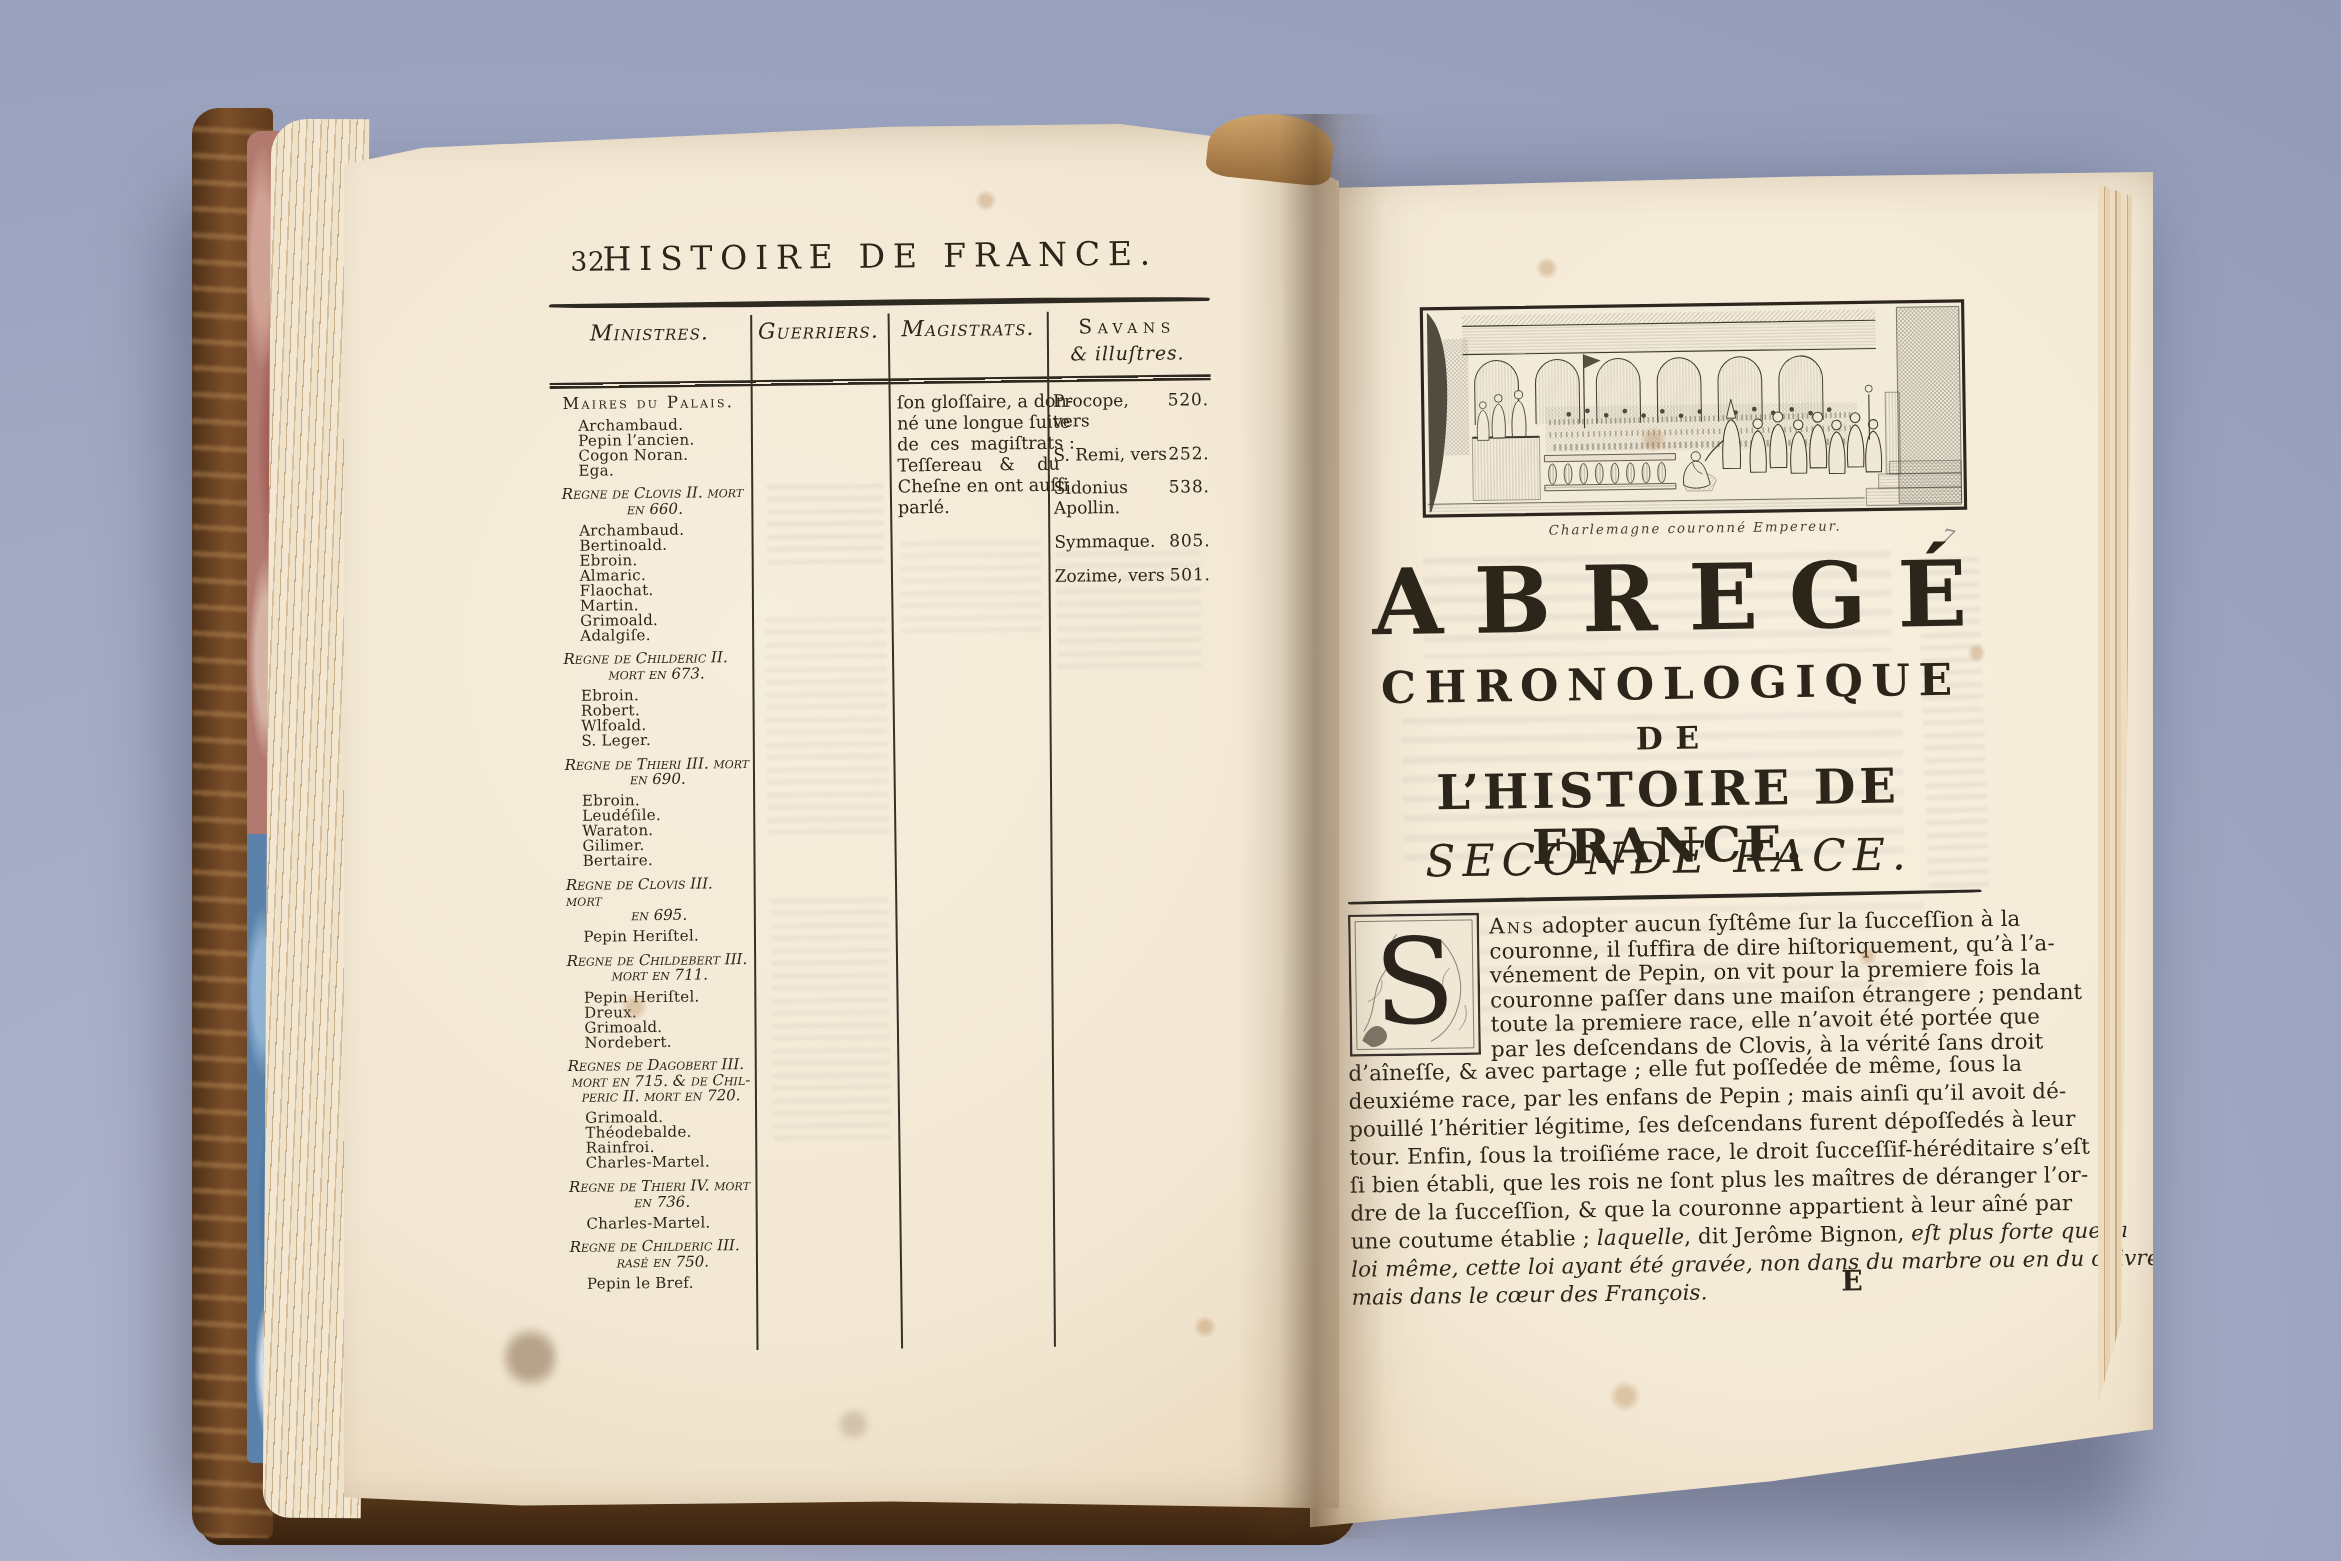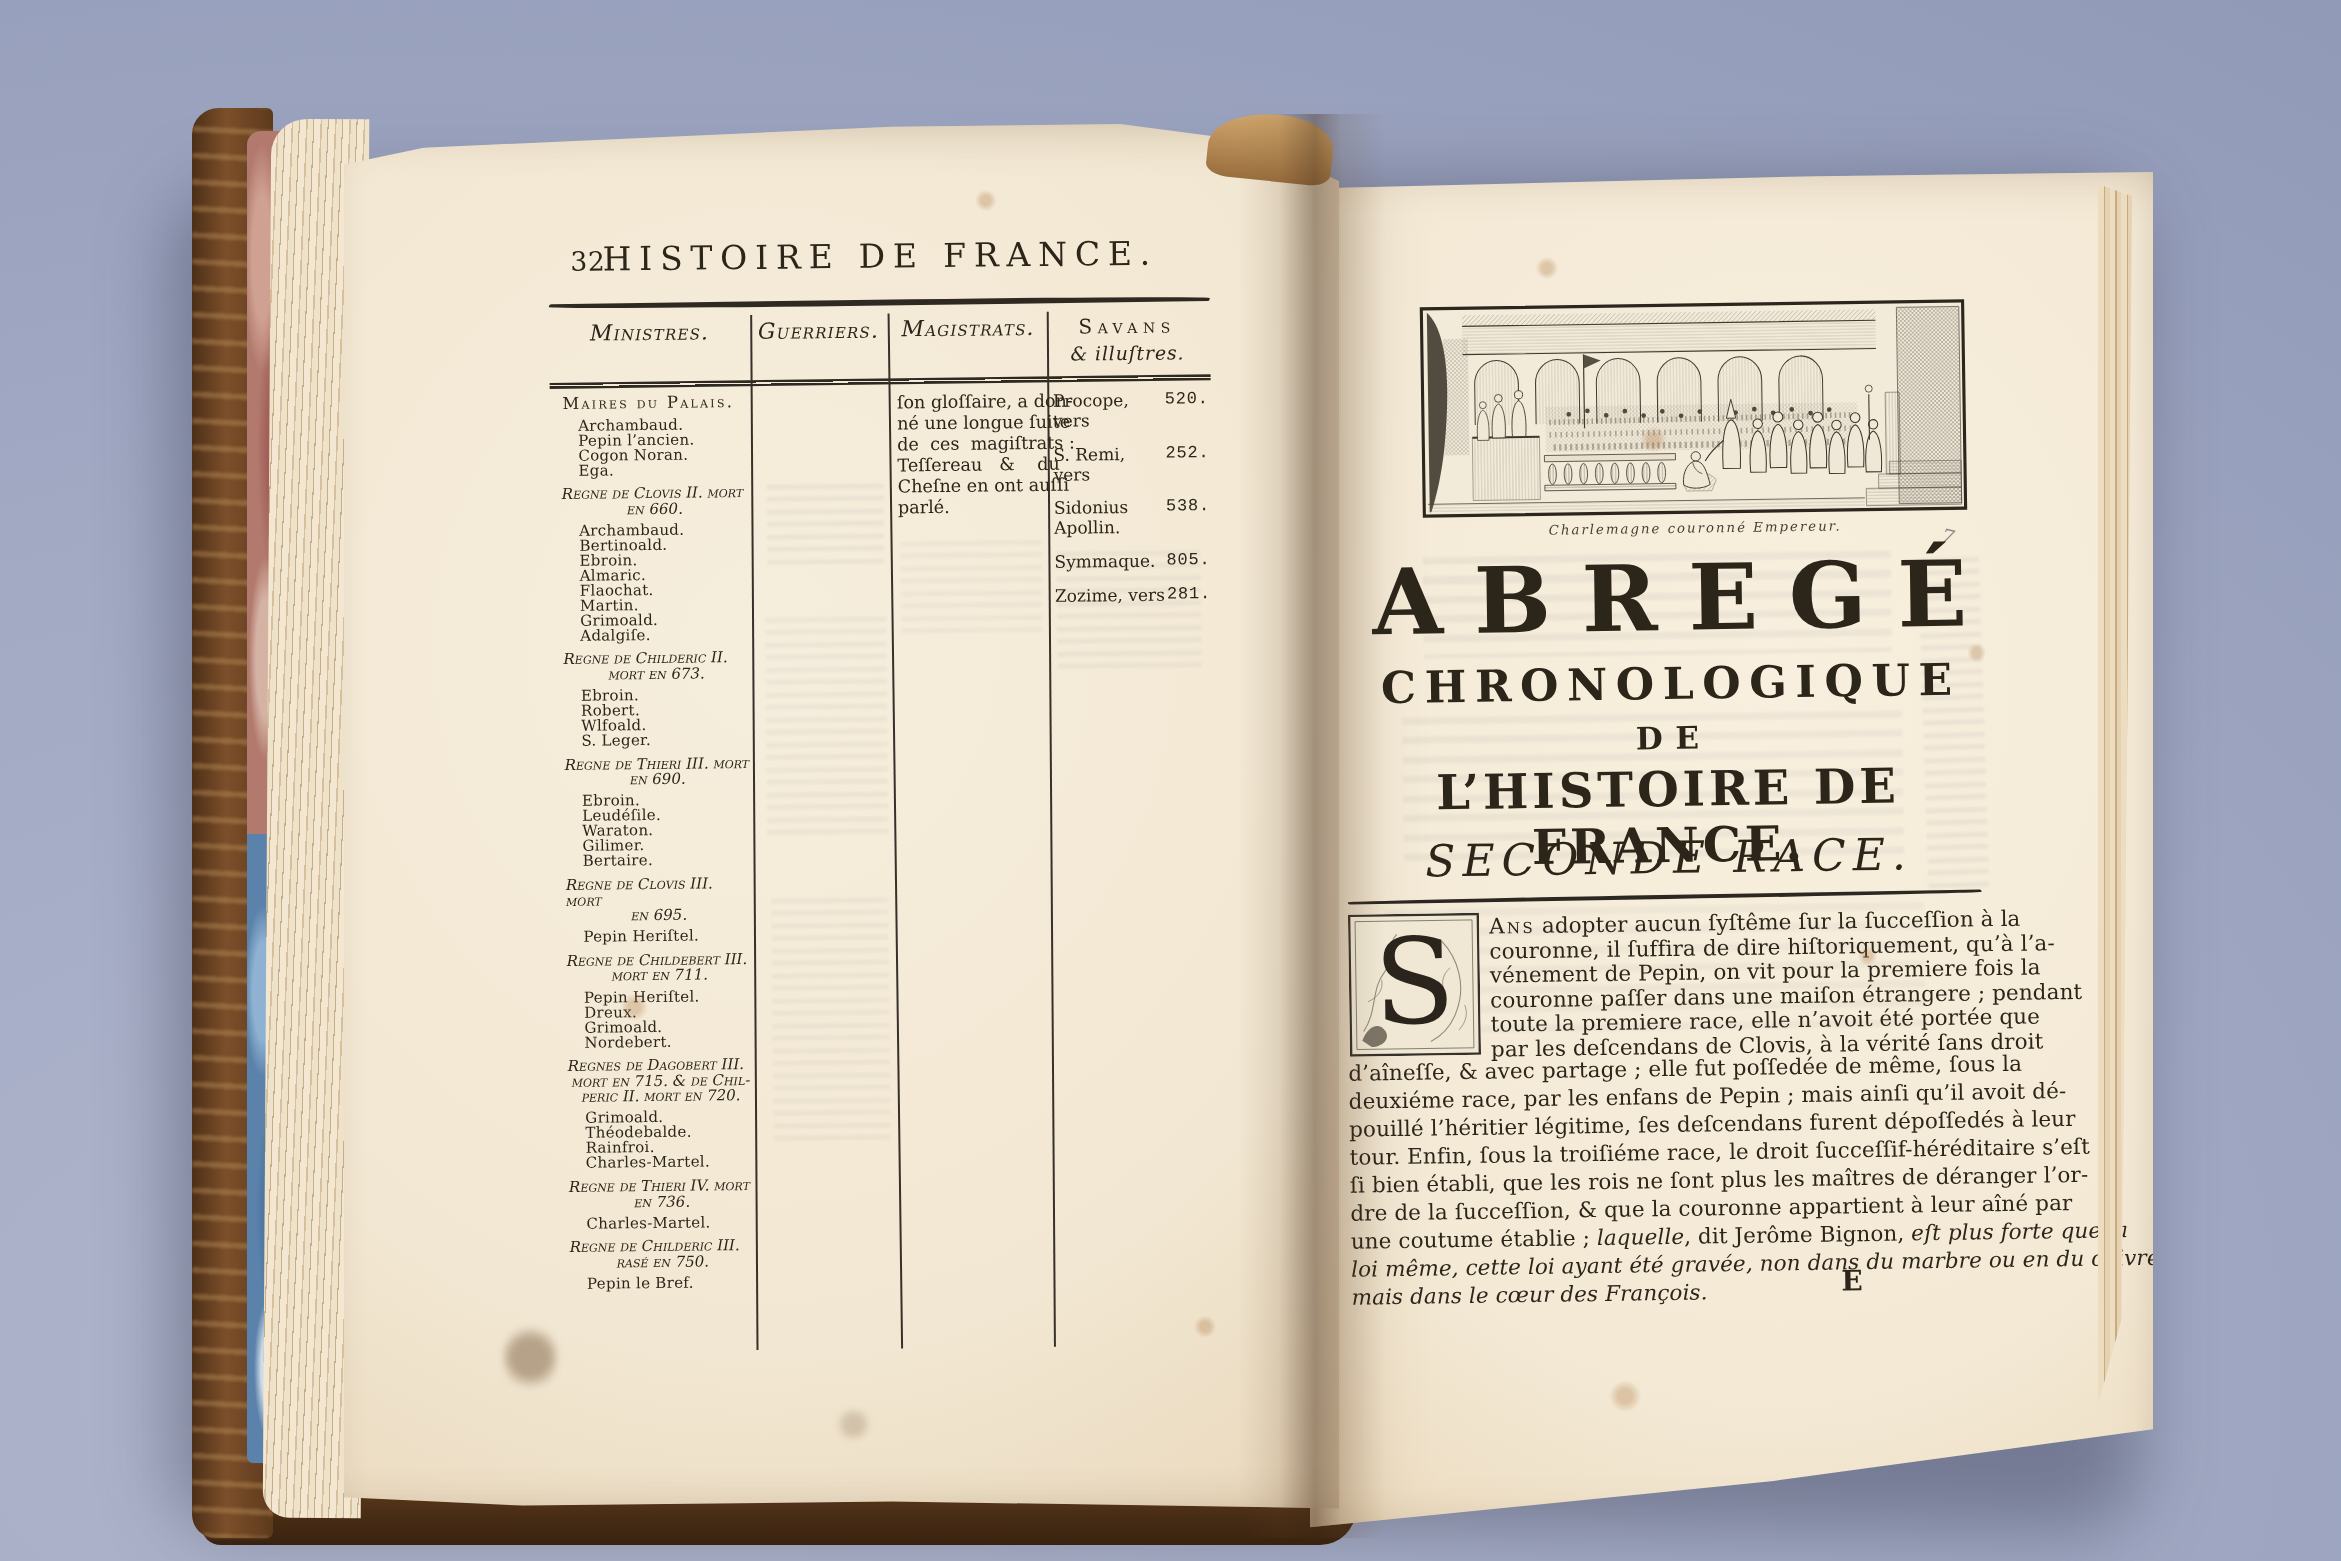--- a/index.html
+++ b/index.html
@@ -71,21 +71,21 @@
   .vrule{width:2.3px;background:#37312a;}
   .th{font-variant:small-caps;font-style:italic;font-size:22px;text-align:center;letter-spacing:1.2px;}
   .th-sav{font-size:20px;text-align:center;letter-spacing:5.5px;font-style:normal;font-variant:small-caps;}
   .th-sav2{font-size:19px;text-align:center;font-style:italic;letter-spacing:0.8px;font-variant:normal;}
   .m-item{font-size:15px;line-height:15px;margin-left:17px;letter-spacing:0.3px;}
   .m-section{font-variant:small-caps;font-size:16.4px;line-height:18px;letter-spacing:2.3px;margin:0 0 5.5px 1.6px;}
   .regne{font-style:italic;font-variant:small-caps;font-size:15px;line-height:15.6px;margin:8.6px 0 5.5px 0;}
   .regne-cont{text-align:center;}
   .mag-line{font-size:17.6px;line-height:21px;white-space:pre;}
   .sav-row{display:flex;justify-content:space-between;font-size:17px;margin-bottom:13.7px;}
-  .sav-year{letter-spacing:0.8px;font-family:Liberation Mono, monospace;}
+  .sav-year{letter-spacing:0.8px;}
 
   
   .caption{font-style:italic;font-size:13.3px;letter-spacing:2px;text-align:center;color:#453f33;}
   .t1{font-size:91px;letter-spacing:31px;text-indent:31px;text-align:center;font-weight:600;}
   .t2{font-size:44px;letter-spacing:8.6px;text-indent:8.6px;text-align:center;font-weight:600;}
   .t3{font-size:31px;letter-spacing:12.5px;text-indent:12.5px;text-align:center;font-weight:600;}
   .t4{font-size:48px;letter-spacing:3.9px;text-align:center;font-weight:600;}
   .t5{font-size:44px;letter-spacing:7px;text-align:center;font-style:italic;font-weight:500;}
   .hrule{background:#2c2721;border-radius:50% 2.3px 50% 2.3px;}
   .p-line{font-size:21.5px;line-height:24.6px;letter-spacing:0.1px;white-space:nowrap;}
@@ -374,21 +374,21 @@
           <div class="sav-row">
             <span class="sav-name">Sidonius Apollin.</span>
             <span class="sav-year">538.</span>
           </div>
           <div class="sav-row">
             <span class="sav-name">Symmaque.</span>
             <span class="sav-year">805.</span>
           </div>
           <div class="sav-row">
             <span class="sav-name">Zozime, vers</span>
-            <span class="sav-year">281.</span>
+            <span class="sav-year">501.</span>
           </div>
         </div>
 
       <div class="fox" style="left:636px;top:74px;width:22px;height:22px;"></div>
       <div class="fox" style="left:273px;top:874px;width:28px;height:28px;"></div>
       <div class="fox" style="left:843px;top:1202px;width:23.4px;height:23.4px;"></div>
       <div class="smudge" style="left:152px;top:1202px;width:55px;height:70px;"></div>
       <div class="smudge" style="left:484px;top:1292px;width:36px;height:31px;opacity:.5;"></div>
     </div>
   </div>

